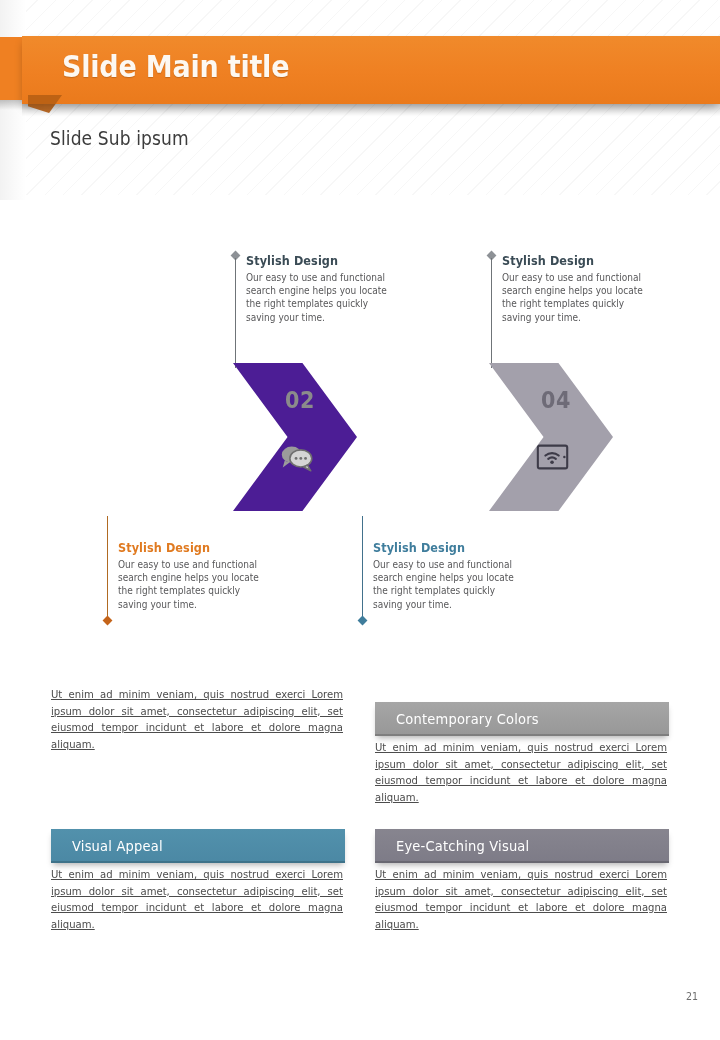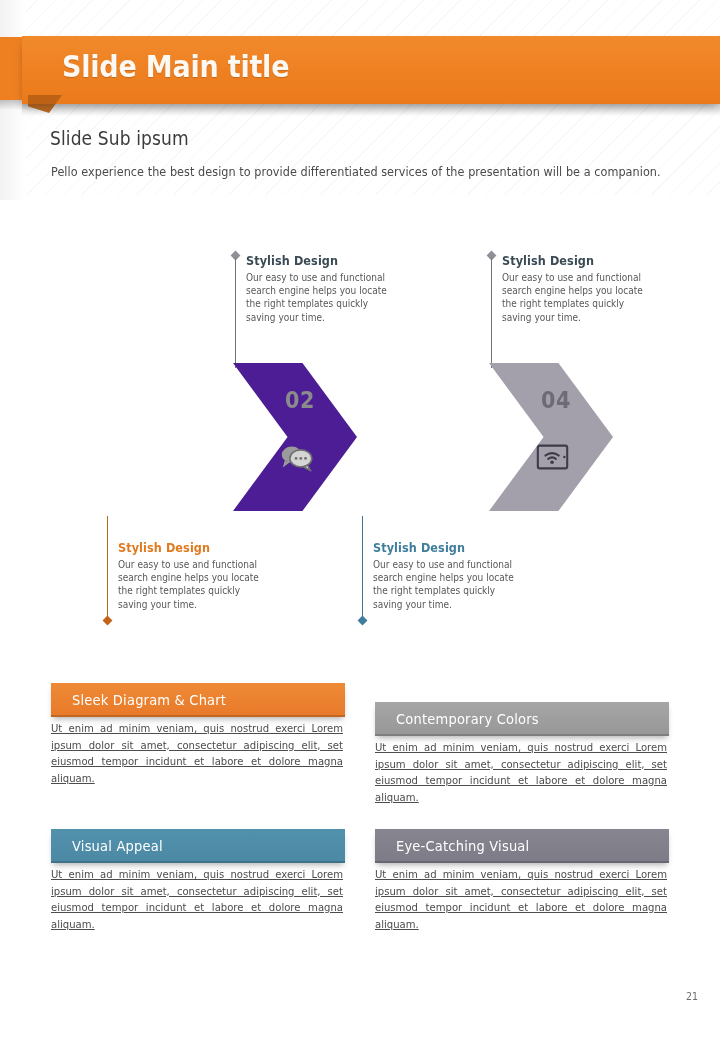--- a/index.html
+++ b/index.html
@@ -154,21 +154,20 @@
   <div class="bg-left-strip"></div>
 
   <div class="ribbon-tail"></div>
   <div class="ribbon-tail-shadow"></div>
   <div class="header-bar"></div>
   <div class="ribbon-fold"></div>
   <div class="header-drop"></div>
   <div class="header-title">Slide Main title</div>
 
   <div class="sub-title">Slide Sub ipsum</div>
-  <div class="sub-desc">Pello experience the best design to provide differentiated services of the presentation will be a companion.</div>
 
   <div class="conn-dia" style="left:232px;top:252px;background:#8d9196;"></div>
   <div class="conn" style="left:235px;top:258px;height:110px;"></div>
 
   <div class="conn-dia" style="left:488px;top:252px;background:#8d9196;"></div>
   <div class="conn" style="left:491px;top:258px;height:110px;"></div>
 
   <div class="callout" style="left:246px;top:253px;">
     <div class="c-title" style="color:#3a4b55;">Stylish Design</div>
     <div class="c-body">Our easy to use and functional search engine helps you locate the right templates quickly saving your time.</div>
@@ -219,23 +218,20 @@
     <div class="c-title" style="color:#e07a20;">Stylish Design</div>
     <div class="c-body">Our easy to use and functional search engine helps you locate the right templates quickly saving your time.</div>
   </div>
 
   <div class="callout" style="left:373px;top:540px;">
     <div class="c-title" style="color:#3f7d9c;">Stylish Design</div>
     <div class="c-body">Our easy to use and functional search engine helps you locate the right templates quickly saving your time.</div>
   </div>
 
   <div class="card" style="left:51px;top:683px;">
-    <div class="card-head" style="background:linear-gradient(180deg,#ee8a36,#e8792a);">
-      <span>Sleek Diagram &amp; Chart</span>
-    </div>
     <div class="card-body">Ut enim ad minim veniam, quis nostrud exerci   Lorem ipsum dolor sit amet, consectetur adipiscing elit, set eiusmod tempor incidunt et labore et dolore magna aliquam.</div>
   </div>
 
   <div class="card" style="left:375px;top:683px;">
     <div class="card-head" style="background:linear-gradient(180deg,#a6a6a6,#979797);margin-top:19px;">
       <span>Contemporary Colors</span>
     </div>
     <div class="card-body">Ut enim ad minim veniam, quis nostrud exerci   Lorem ipsum dolor sit amet, consectetur adipiscing elit, set eiusmod tempor incidunt et labore et dolore magna aliquam.</div>
   </div>
 

